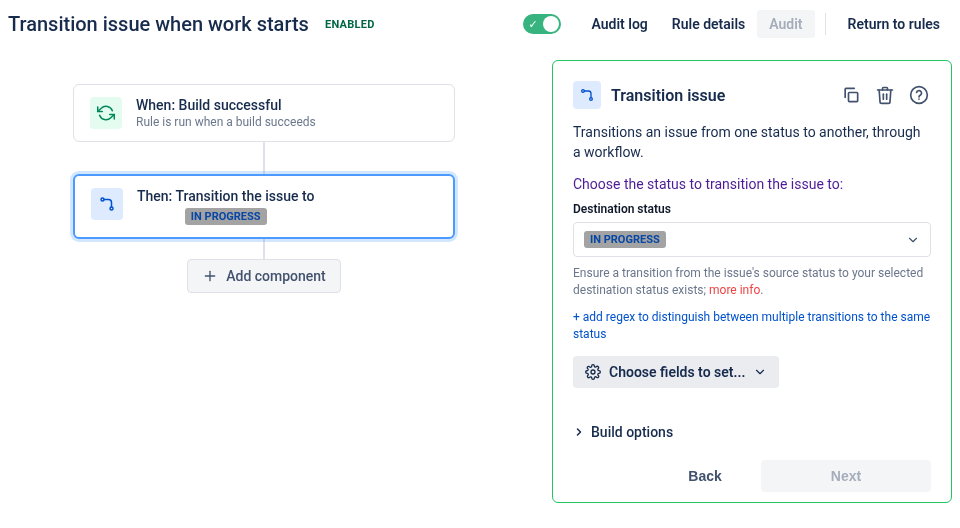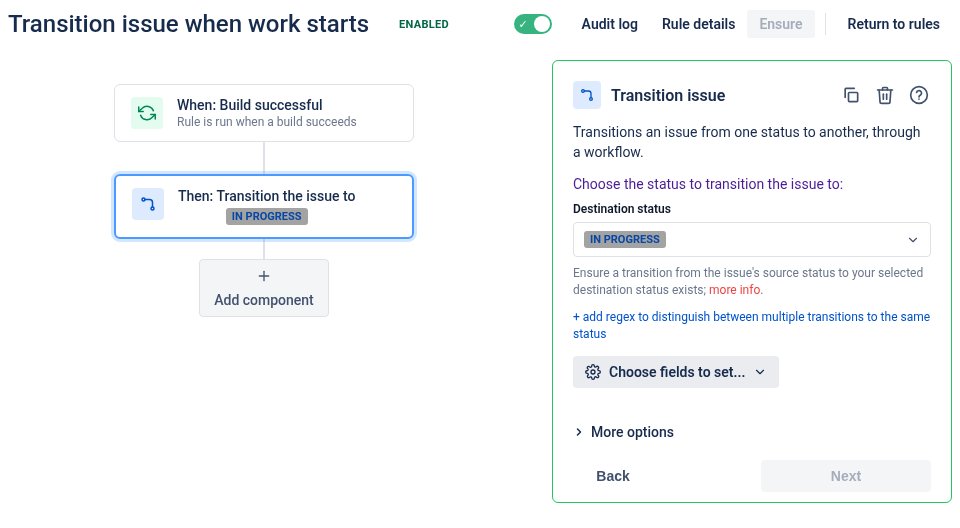--- a/index.html
+++ b/index.html
@@ -9,21 +9,21 @@
     color: #172B4D;
     background: #fff;
     width: 960px;
     height: 528px;
     overflow: hidden;
   }
   .header {
     display: flex; align-items: center; padding: 0 8px; height: 48px;
   }
   .title {
-    font-size: 24px; font-weight: 500; color: #172B4D; margin-right: 26px;
+    font-size: 20px; font-weight: 500; color: #172B4D; margin-right: 12px;
   }
   .enabled-badge {
     color: #006644; background: #E3FCEF00; 
     font-size: 11px; font-weight: 700; letter-spacing: 0.3px;
     padding: 2px 4px; border-radius: 3px;
   }
   .spacer { flex: 1; }
   .toggle {
     width: 38px; height: 20px; border-radius: 10px;
     background: #36B37E; position: relative; margin-right: 18px;
@@ -46,21 +46,21 @@
     width: 1px; height: 22px; background: #DFE1E6; margin: 0 10px;
   }
   .main {
     display: flex; gap: 32px; padding: 12px 8px 0 8px;
   }
   .left {
     flex: 1; display:flex; flex-direction:column; align-items:center;
     padding-top: 24px;
   }
   .card {
-    width: 300px; border: 1px solid #DFE1E6; border-radius: 6px;
+    width: 382px; border: 1px solid #DFE1E6; border-radius: 6px;
     padding: 12px 16px; display:flex; gap:14px; align-items:flex-start;
     background:#fff; position:relative;
   }
   .card.selected {
     border: 2px solid #4C9AFF;
     box-shadow: 0 0 0 3px rgba(76,154,255,0.25);
     text-align: center;
   }
   .card-icon {
     width:32px; height:32px; border-radius:4px;
@@ -76,21 +76,21 @@
     font-size:11px; font-weight:700; padding:2px 6px; border-radius:3px;
     margin-top:4px;
   }
   .connector {
     width:2px; height:32px; background:#DFE1E6;
   }
   .add-component {
     margin-top:0; background:#F4F5F7;
     border:1px solid #DFE1E6; border-radius:4px;
     padding:8px 14px; display:flex; align-items:center; gap:8px;
-    font-weight:500; color:#42526E; cursor:pointer;flex-direction:column;
+    font-weight:500; color:#42526E; cursor:pointer;
   }
   .connector-short { width:2px; height:20px; background:#DFE1E6; }
 
   .panel {
     width: 400px; border:1px solid #22c55e; border-radius:6px;
     padding:20px 20px 10px 20px;
   }
   .panel-header {
     display:flex; align-items:center; gap:10px; margin-bottom:14px;
   }
@@ -119,21 +119,21 @@
   .choose-fields {
     background:#EBECF0; border-radius:4px; padding:8px 12px;
     display:inline-flex; align-items:center; gap:8px; font-weight:600;
     cursor:pointer; margin-bottom:30px;
   }
   .more-options {
     display:flex; align-items:center; gap:6px; font-weight:500;
     cursor:pointer; padding:6px 0; margin-bottom:14px;
   }
   .footer-buttons {
-    display:flex; gap:10px; justify-content:space-between; margin-top:12px;
+    display:flex; gap:16px; justify-content:flex-end; margin-top:12px;
   }
   .btn {
     padding:8px 20px; border-radius:4px; font-weight:600;
     cursor:pointer; border:none; font-size:14px;
     min-width:80px; text-align:center;
   }
   .btn-secondary { background:transparent; color:#42526E; }
   .btn-primary-disabled { background:#F4F5F7; color:#A5ADBA; width:170px;}
   svg { display:block; }
 </style>
@@ -143,21 +143,21 @@
 <div class="header">
   <div class="title">Transition issue when work starts</div>
   <div class="enabled-badge">ENABLED</div>
   <div class="spacer"></div>
   <div class="toggle">
     <span class="toggle-check">✓</span>
     <div class="toggle-knob"></div>
   </div>
   <div class="nav-link">Audit log</div>
   <div class="nav-link">Rule details</div>
-  <div class="nav-link disabled">Ensure</div>
+  <div class="nav-link disabled">Audit</div>
   <div class="nav-divider"></div>
   <div class="nav-link">Return to rules</div>
 </div>
 
 <div class="main">
   <div class="left">
     <div class="card">
       <div class="card-icon green">
         <svg width="18" height="18" viewBox="0 0 24 24" fill="none" stroke="#00875A" stroke-width="2" stroke-linecap="round" stroke-linejoin="round">
             <polyline points="1 4 1 10 7 10"></polyline>
@@ -248,20 +248,20 @@
         </svg>
       <span>Choose fields to set...</span>
       <svg width="14" height="14" viewBox="0 0 24 24" fill="none" stroke="#172B4D" stroke-width="2" stroke-linecap="round" stroke-linejoin="round">
           <polyline points="6 9 12 15 18 9"></polyline>
         </svg>
     </div>
     <div class="more-options">
       <svg width="12" height="12" viewBox="0 0 24 24" fill="none" stroke="#172B4D" stroke-width="3" stroke-linecap="round" stroke-linejoin="round">
           <polyline points="9 18 15 12 9 6"></polyline>
         </svg>
-      <span>More options</span>
+      <span>Build options</span>
     </div>
     <div class="footer-buttons">
       <button class="btn btn-secondary">Back</button>
       <button class="btn btn-primary-disabled">Next</button>
     </div>
   </div>
 </div>
 
 </body></html>

